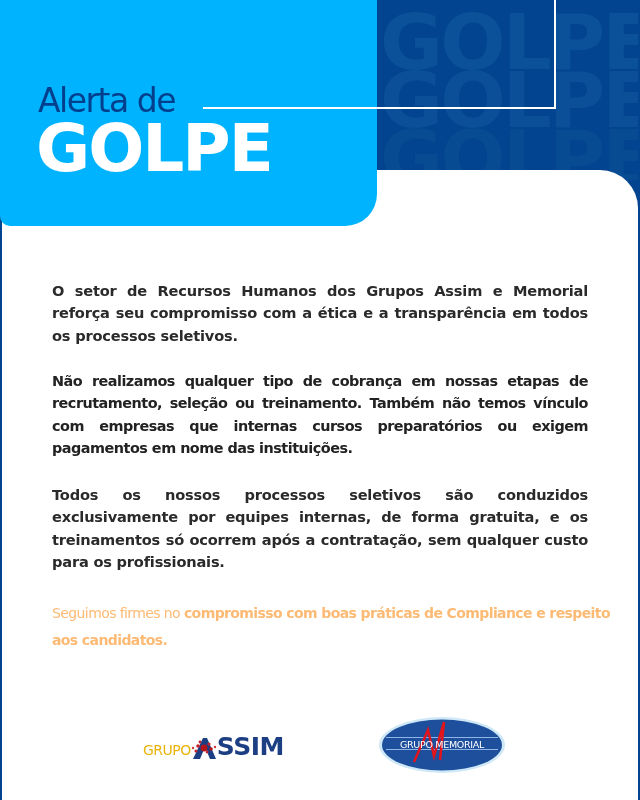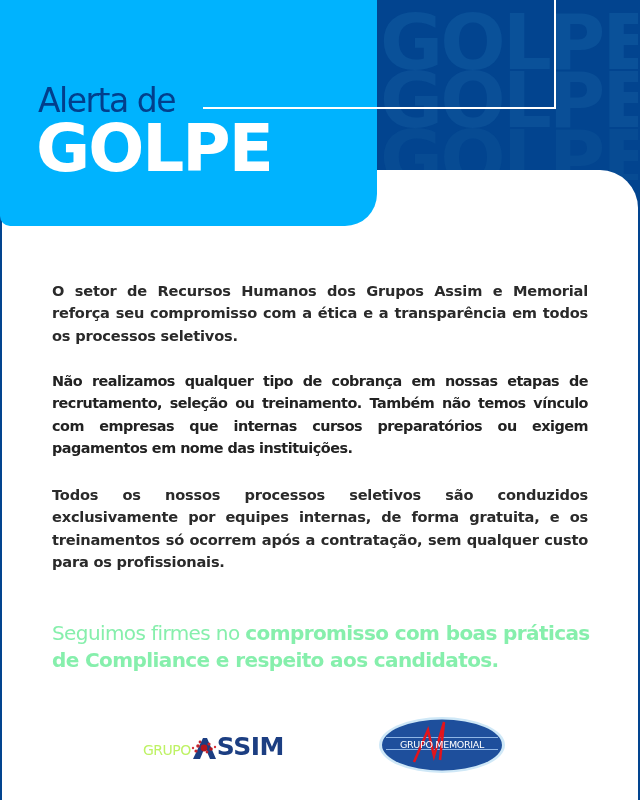--- a/index.html
+++ b/index.html
@@ -109,44 +109,44 @@
       text-align-last: left;
       letter-spacing: -0.2px;
       font-weight: bold;
     }
     .p1 { top: 280px; }
     .p2 { top: 370px; font-weight: bold; color: #222222; letter-spacing: -0.5px; font-size: 14.4px;}
     .p3 { top: 484px; }
     .closing {
       position: absolute;
       left: 52px;
-      top: 620px;
+      top: 600px;
       width: 560px;
       font-family: "DejaVu Sans", sans-serif;
-      font-size: 20px;
+      font-size: 14px;
       line-height: 27px;
-      color: #86efac;
+      color: #fdba74;
       letter-spacing: -0.6px;
     }
     .closing b { font-weight: bold; }
 
     
     .logo-assim {
       position: absolute;
       left: 143px;
       top: 731px;
       height: 28px;
       display: flex;
       align-items: flex-end;
       white-space: nowrap;
     }
     .assim-grupo {
       font-family: "DejaVu Sans", sans-serif;
       font-size: 14px;
-      color: #bef264;
+      color: #eab308;
       letter-spacing: -0.5px;
       line-height: 1;
       margin-bottom: 2px;
     }
     .assim-dots {
       position: relative;
       width: 26px;
       height: 22px;
     }
     .assim-name {

